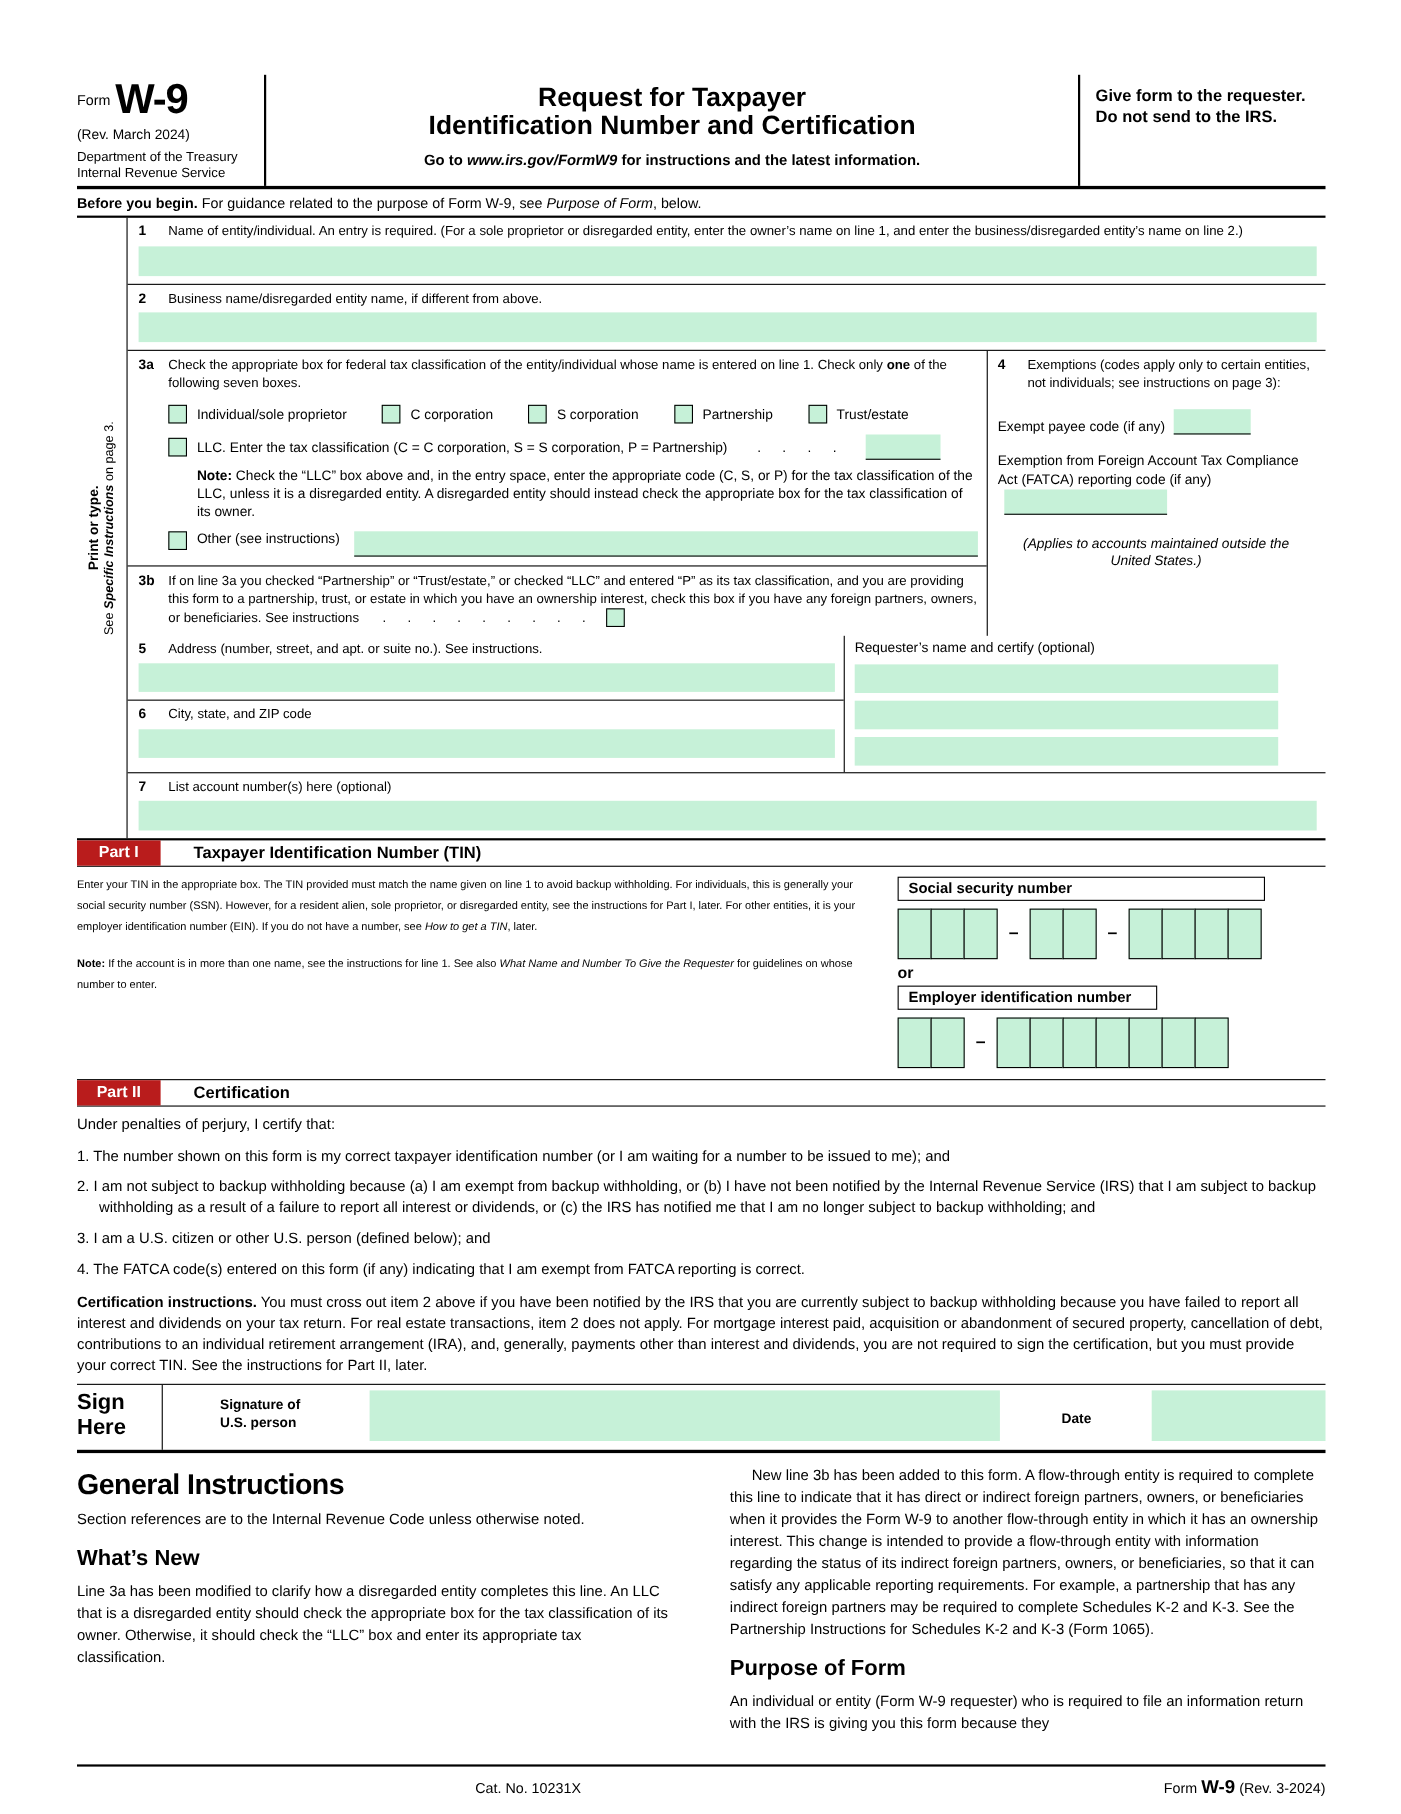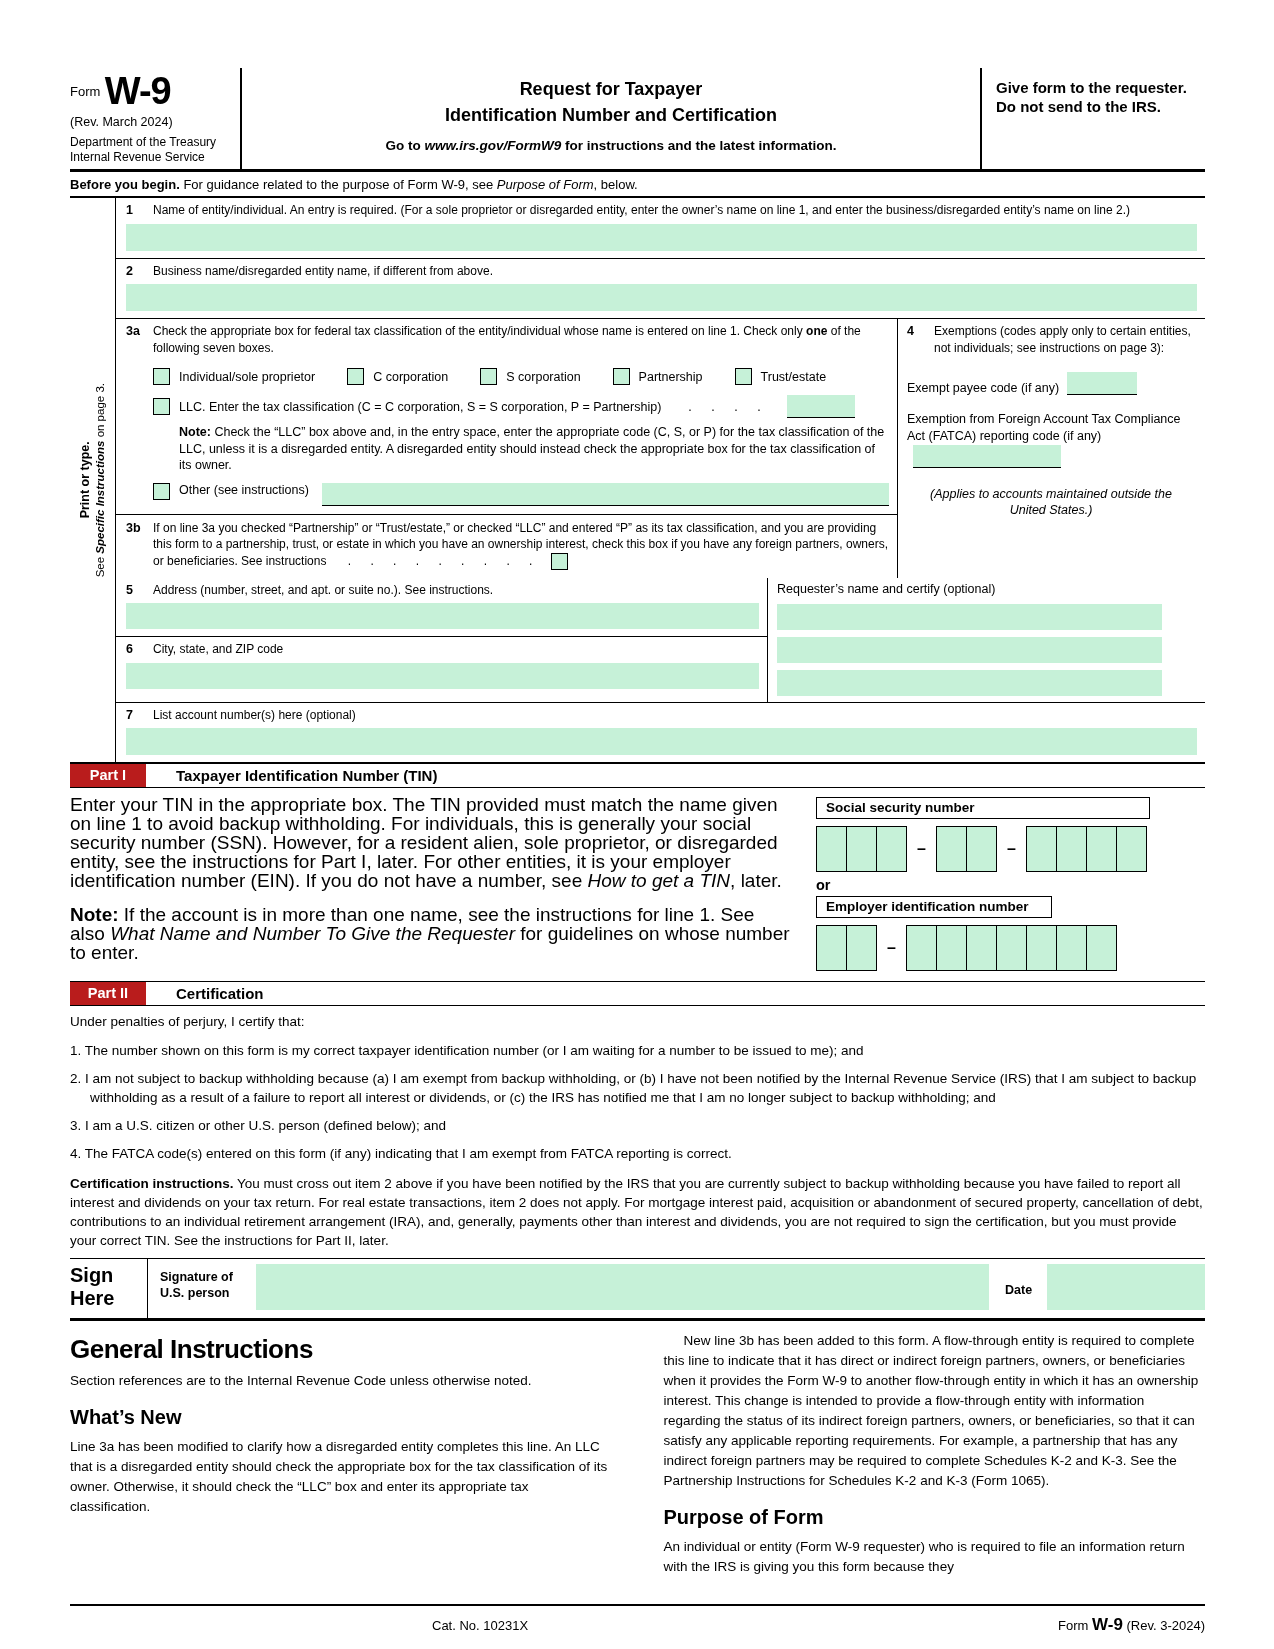--- a/index.html
+++ b/index.html
@@ -9,21 +9,21 @@
   :root { --green:#c6f1d8; }
 
   
   .hdr { display:flex; border-bottom:3px solid #000; }
   .hdr-left { width:172px; padding:2px 6px 4px 0; border-right:2px solid #000; }
   .form-word { font-size:13px; vertical-align:8px; }
   .form-number { font-size:38px; font-weight:bold; letter-spacing:-1px; }
   .hdr-rev { font-size:12.5px; margin-top:2px; }
   .hdr-dept { font-size:12px; margin-top:6px; line-height:15px; }
   .hdr-center { flex:1; text-align:center; padding:8px 14px 6px; }
-  .hdr-title { font-size:18px; font-weight:bold; line-height:26px; }
+  .hdr-title { font-size:24px; font-weight:bold; line-height:26px; }
   .hdr-goto { font-size:13.5px; font-weight:bold; margin-top:10px; }
   .hdr-goto .it { font-style:italic; }
   .hdr-right { width:225px; border-left:2px solid #000; padding:10px 2px 8px 14px; }
   .give-form { font-size:15px; font-weight:bold; line-height:19px; }
 
   
   .before { font-size:13px; padding:5px 0 4px; border-bottom:2.5px solid #000; }
   .before b { font-weight:bold; }
   .before .it { font-style:italic; }
 
@@ -74,40 +74,40 @@
   .req-bar { background:var(--green); height:26px; width:92%; margin-top:8px; }
   .req-bar + .req-bar { margin-top:7px; }
 
   
   .part-bar { display:flex; align-items:stretch; border-bottom:1px solid #000; }
   .part-tag { background:#b91c1c; color:#fff; font-weight:bold; font-size:14.5px; width:76px; text-align:center; padding:3px 0 4px; }
   .part-title { font-weight:bold; font-size:15px; padding:3px 0 0 30px; }
 
   
   .p1 { display:flex; padding:7px 0 10px; border-bottom:1px solid #000; }
-  .p1-text { width:746px; padding-right:24px; font-size:19px; line-height:19px; }
+  .p1-text { width:746px; padding-right:24px; font-size:10px; line-height:19px; }
   .p1-note { margin-top:15px; }
   .it { font-style:italic; }
   .p1-boxes { flex:1; padding-top:2px; }
   .tin-label { border:1px solid #000; font-weight:bold; font-size:13.5px; padding:2px 9px 3px; margin-bottom:7px; }
   .ssn-label { width:334px; }
   .ein-label { width:236px; }
   .cellrow { display:flex; align-items:center; }
   .cell { width:31px; height:46px; background:var(--green); border:1px solid #000; margin-right:-1px; }
   .tin-dash { font-weight:bold; font-size:16px; margin:0 10px 0 11px; }
   .or-word { font-weight:bold; font-size:14.5px; margin:5px 0 3px; }
 
   
   .p2 { font-size:13.5px; line-height:19px; padding:6px 0 8px; }
   .p2-intro { margin-bottom:10px; }
   .p2-item { padding-left:20px; text-indent:-20px; margin-bottom:9px; }
   .p2-cert { margin-top:11px; }
 
   
-  .sign-row { display:flex; border-top:1px solid #000; border-bottom:3px solid #000; }
+  .sign-row { display:flex; border-top:1px solid #000; border-bottom:3px solid #000;gap:40px; }
   .sign-here { width:78px; border-right:1px solid #000; font-size:20px; font-weight:bold; line-height:23px; padding:5px 0 8px; }
   .sig-label { width:108px; font-weight:bold; font-size:12.5px; line-height:16px; padding:10px 4px 0 12px; }
   .sig-field { flex:1; background:var(--green); margin:5px 0 8px; }
   .date-label { width:58px; font-weight:bold; font-size:12.5px; padding:24px 0 0 16px; }
   .date-field { width:158px; background:var(--green); margin:5px 0 8px; }
 
   
   .gi { display:flex; gap:52px; padding-top:10px; }
   .gi-col { flex:1; font-size:13.5px; line-height:20px; }
   .gi h1 { font-size:26px; font-weight:bold; letter-spacing:-0.5px; margin:8px 0 12px; }

